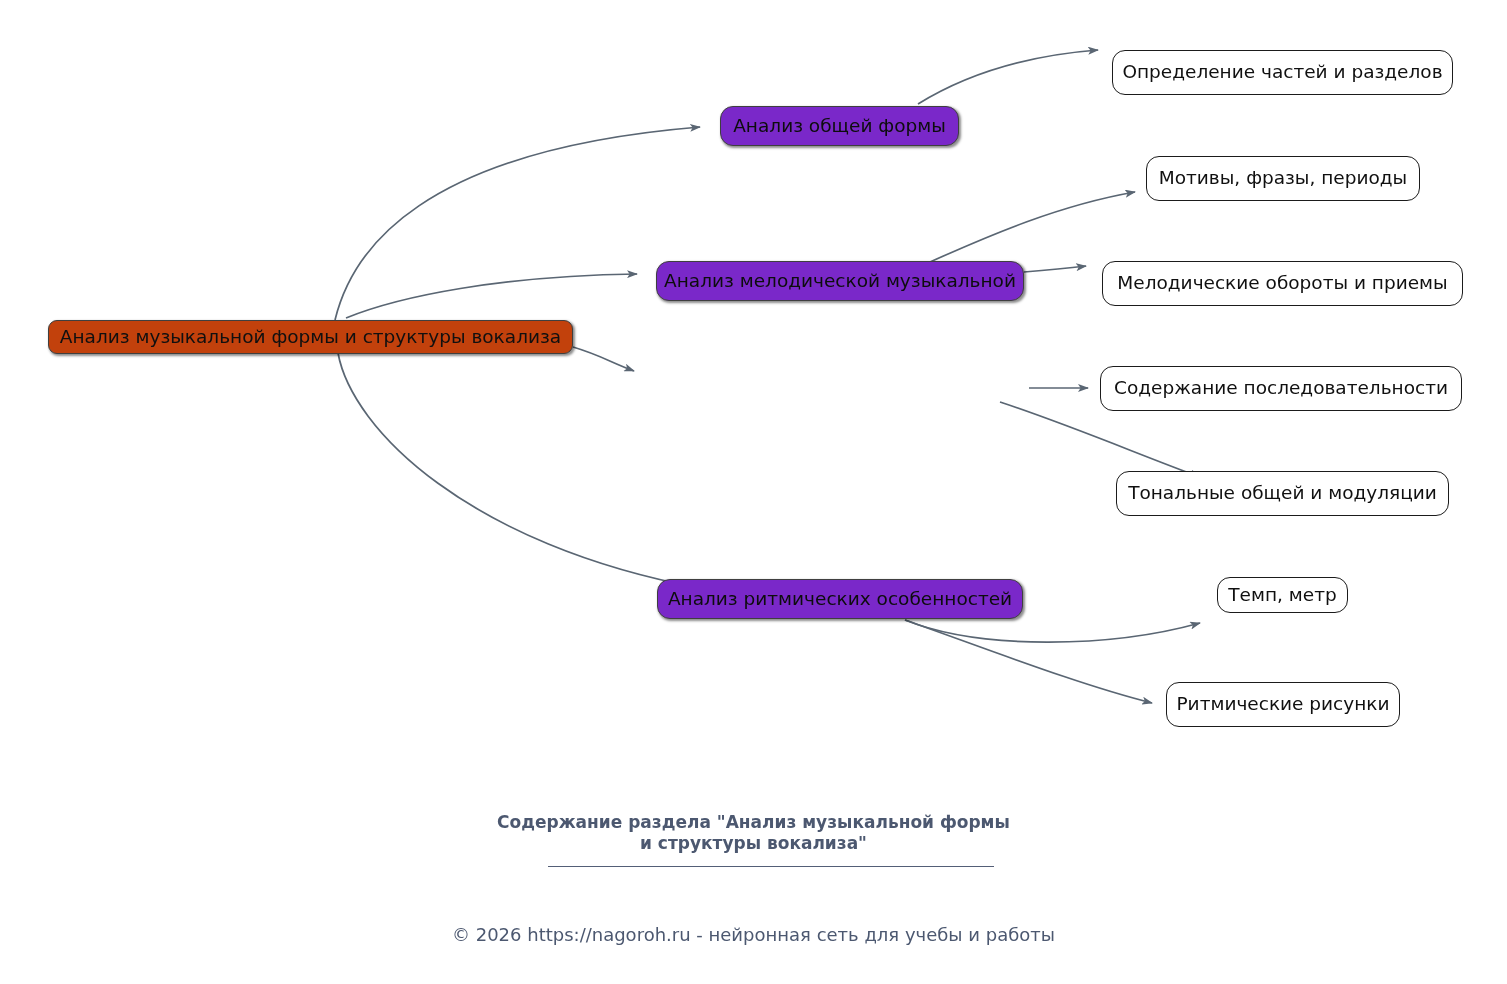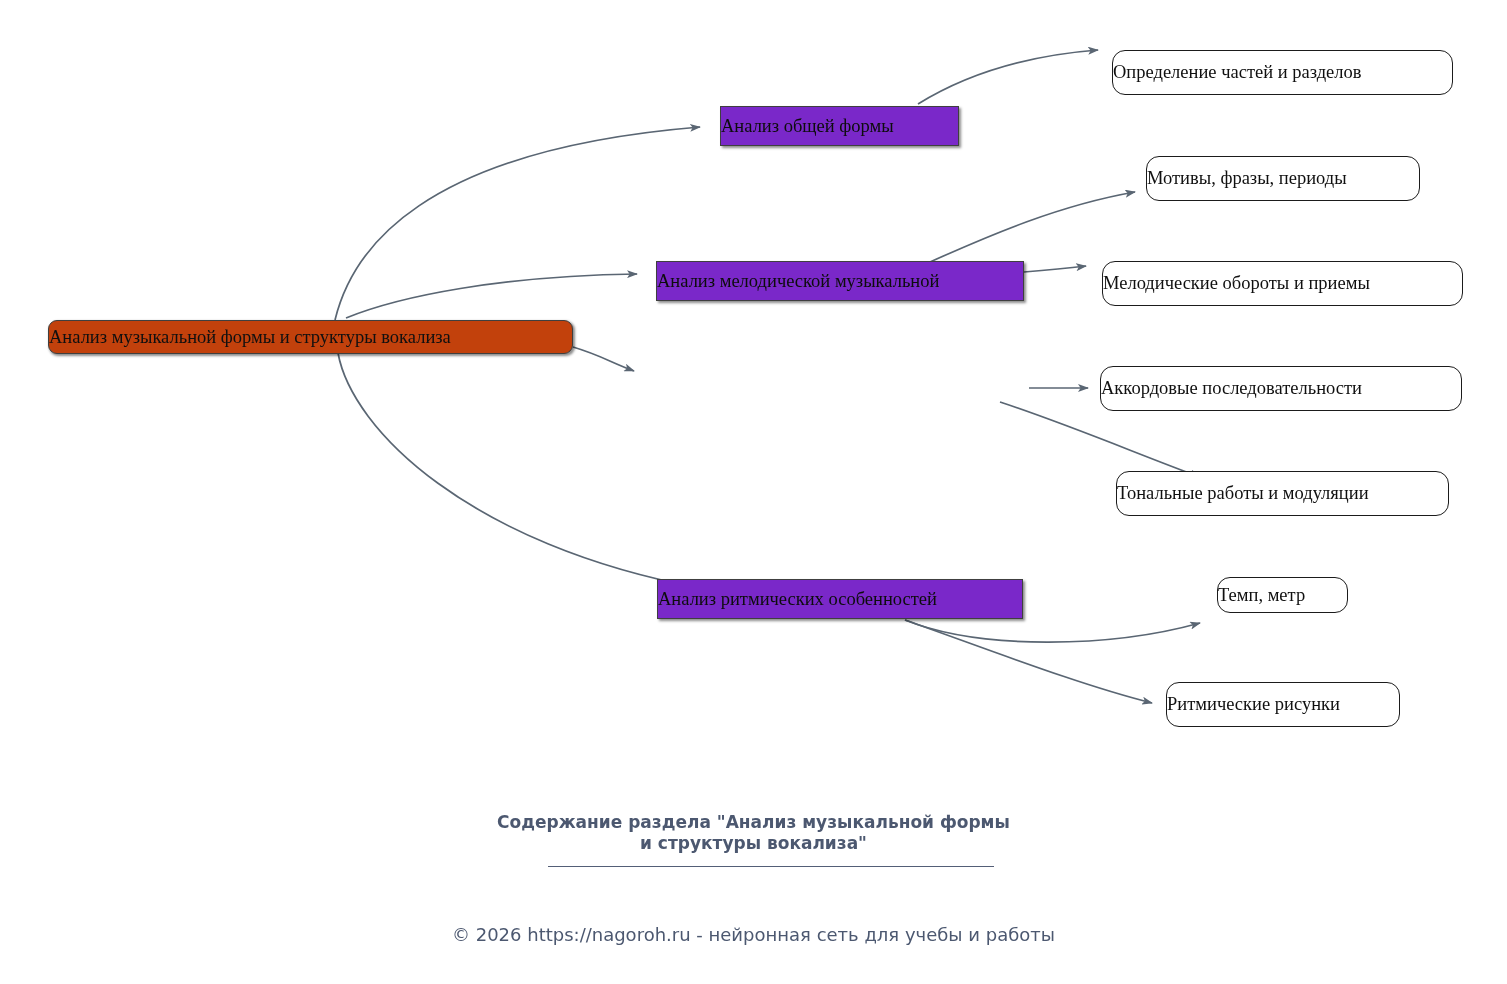--- a/index.html
+++ b/index.html
@@ -22,38 +22,37 @@
     top: 0;
     width: 1507px;
     height: 984px;
     pointer-events: none;
   }
   .node {
     position: absolute;
     box-sizing: border-box;
     display: flex;
     align-items: center;
-    justify-content: flex-start;
+    justify-content: center;
     text-align: center;
     white-space: nowrap;
     line-height: 1.1;
-    font-family: Liberation Serif, serif;
   }
   .node-root {
     background: #c2410c;
     border: 1px solid #3f3f3f;
     border-radius: 9px;
     color: #101010;
     font-size: 18.5px;
     box-shadow: 1.5px 1.5px 2.5px rgba(0,0,0,0.45);
   }
   .node-branch {
     background: #7a28c9;
     border: 1px solid #3f3f3f;
-    border-radius: 0;
+    border-radius: 13px;
     color: #0d0d0d;
     font-size: 18.5px;
     box-shadow: 1.5px 1.5px 2.5px rgba(0,0,0,0.45);
   }
   .node-leaf {
     background: #ffffff;
     border: 1.6px solid #1b1b1b;
     border-radius: 13px;
     color: #101010;
     font-size: 18.5px;
@@ -140,25 +139,25 @@
 
   <div class="node node-leaf" style="left:1146px; top:156px; width:274px; height:45px;">
     <span>Мотивы, фразы, периоды</span>
   </div>
 
   <div class="node node-leaf" style="left:1102px; top:261px; width:361px; height:45px;">
     <span>Мелодические обороты и приемы</span>
   </div>
 
   <div class="node node-leaf" style="left:1100px; top:366px; width:362px; height:45px;">
-    <span>Аккордовые последовательности</span>
+    <span>Содержание последовательности</span>
   </div>
 
   <div class="node node-leaf" style="left:1116px; top:471px; width:333px; height:45px;">
-    <span>Тональные работы и модуляции</span>
+    <span>Тональные общей и модуляции</span>
   </div>
 
   <div class="node node-leaf" style="left:1217px; top:577px; width:131px; height:36px;">
     <span>Темп, метр</span>
   </div>
 
   <div class="node node-leaf" style="left:1166px; top:682px; width:234px; height:45px;">
     <span>Ритмические рисунки</span>
   </div>
 

